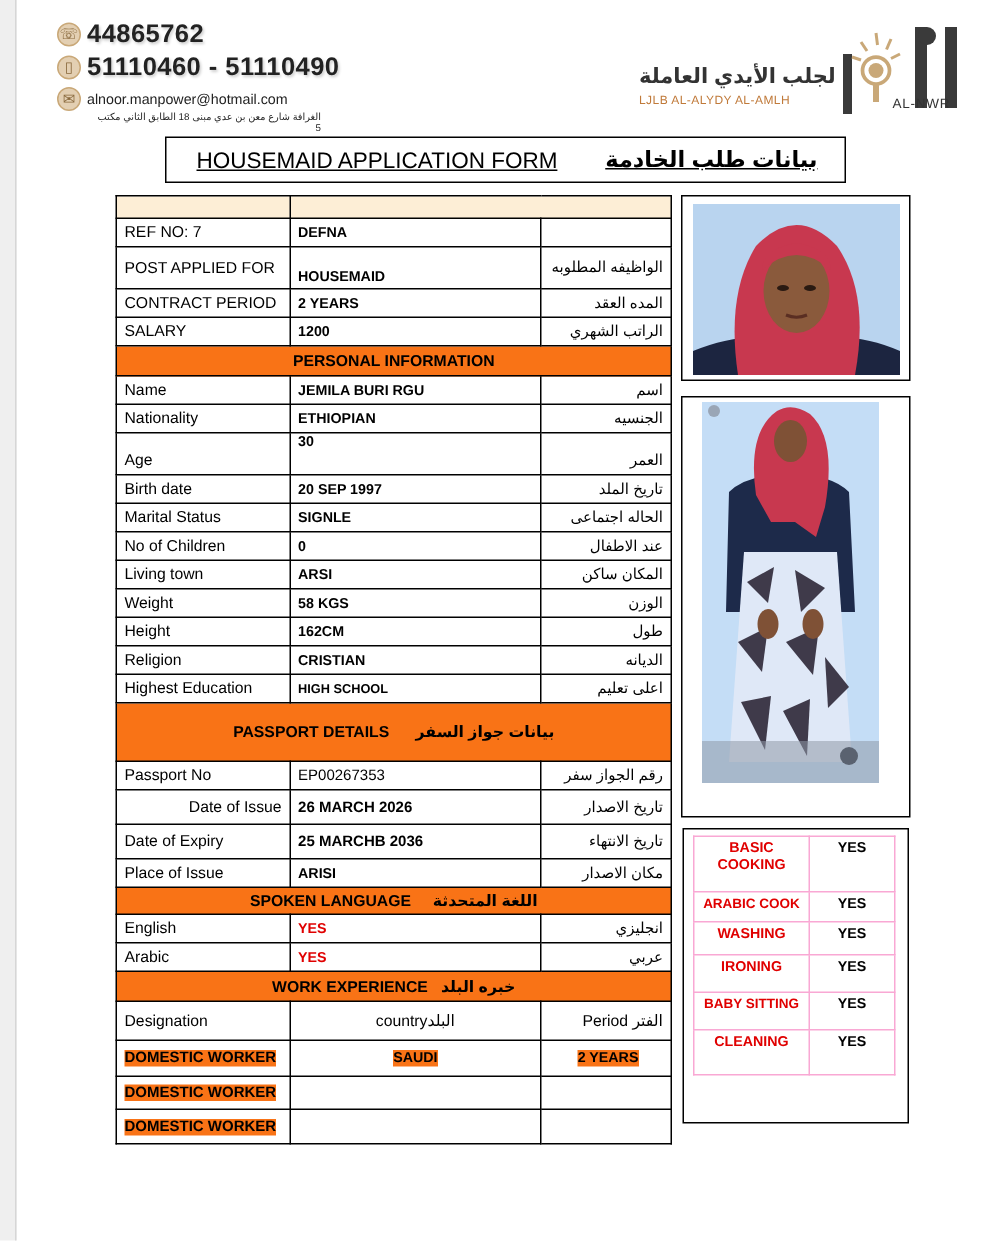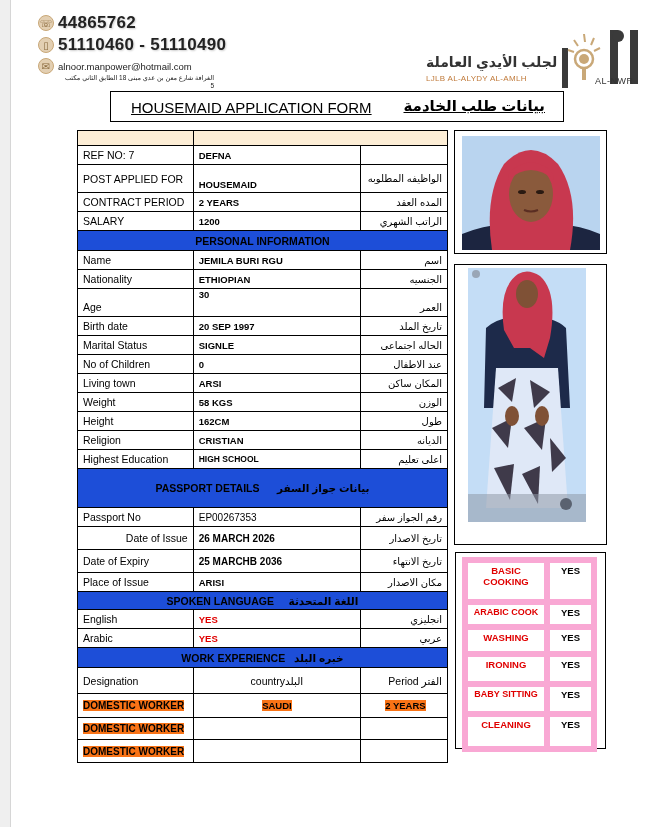--- a/index.html
+++ b/index.html
@@ -13,55 +13,55 @@
 
   
   .contacts { position:absolute; left:38px; top:12px; }
   .c-row { display:flex; align-items:center; height:22px; }
   .c-icon { width:16px; height:16px; border-radius:50%; background:#e3cfb2; border:1px solid #c9a878; box-sizing:border-box; display:flex; align-items:center; justify-content:center; font-size:10px; color:#8a6a3e; margin-right:4px; }
   .c-phone { font-size:17px; font-weight:bold; color:#222; letter-spacing:0.3px; text-shadow:1px 1px 2px rgba(0,0,0,0.2); }
   .c-email { font-size:9.5px; color:#222; font-weight:normal; }
   .c-address { font-size:6.5px; color:#222; margin-left:22px; direction:rtl; text-align:right; width:154px; }
 
   
-  .logo { position:absolute; left:420px; top:26px; width:235px; height:70px; }
+  .logo { position:absolute; left:420px; top:14px; width:235px; height:70px; }
   .logo-ar { position:absolute; left:6px; top:28px; font-size:14px; font-weight:bold; color:#333; direction:rtl; }
   .logo-en { position:absolute; left:6px; top:48px; font-size:8px; color:#c07a3a; letter-spacing:0.3px; }
   .logo-mark { position:absolute; left:140px; top:0; width:95px; height:70px; }
   .logo-mark-text { position:absolute; left:175px; top:50px; font-size:9px; color:#333; letter-spacing:0.5px; }
 
   
   .title-box { position:absolute; left:110px; top:91px; width:454px; height:31px; border:1.5px solid #000; box-sizing:border-box; }
   .title-en { position:absolute; left:20px; top:7px; font-size:15px; font-weight:normal; text-decoration:underline; }
   .title-ar { position:absolute; right:18px; top:5px; font-size:15px; font-weight:bold; text-decoration:underline; direction:rtl; }
 
   
   table.main { position:absolute; left:77px; top:130px; width:371px; border-collapse:collapse; font-size:10.5px; }
   table.main td { border:1px solid #000; padding:0 5px; height:19px; box-sizing:border-box; }
   table.main td.lbl { width:116px; }
   table.main td.val { width:168px; text-align:left; font-weight:bold; font-size:9.5px; }
   table.main td.ar { width:87px; text-align:right; direction:rtl; font-size:10px; }
   tr.tall td { height:28px; }
-  tr.sec td { background:#1d4ed8; text-align:center; font-weight:bold; font-size:10.5px; height:20px; }
+  tr.sec td { background:#f97316; text-align:center; font-weight:bold; font-size:10.5px; height:20px; }
   tr.top td { background:#fdeed6; height:15px; }
   .red { color:#e00000; }
   .hl { background:#f97316; font-weight:bold; }
   td.exp-lbl { font-weight:bold; font-size:10px; }
   td.exp-val { text-align:center; font-weight:bold; font-size:9.5px; }
 
   
   .photo1 { position:absolute; left:454px; top:130px; width:153px; height:124px; border:1.5px solid #000; box-sizing:border-box; }
   .photo1 .img { position:absolute; left:7px; top:5px; width:138px; height:114px; background:#b8d3ee; overflow:hidden; }
   .photo2 { position:absolute; left:454px; top:264px; width:153px; height:281px; border:1.5px solid #000; box-sizing:border-box; }
   .photo2 .img { position:absolute; left:13px; top:3px; width:118px; height:254px; background:#c2dcf5; overflow:hidden; }
 
   
   .skills-box { position:absolute; left:455px; top:552px; width:151px; height:197px; border:1.5px solid #000; box-sizing:border-box; }
   table.skills { position:absolute; left:6px; top:4px; width:135px; border-collapse:collapse; font-size:9.5px; font-weight:bold; }
-  table.skills td { border:6px solid #f9a8d4; vertical-align:top; padding:2px 2px; text-align:center; }
+  table.skills td { border:1px solid #f9a8d4; vertical-align:top; padding:2px 2px; text-align:center; }
   table.skills td.sk { color:#e00000; width:72px; }
 </style>
 </head>
 <body>
 
 <div class="left-gutter"></div>
 
 <div class="contacts">
   <div class="c-row">
     <span class="c-icon">☏</span>

